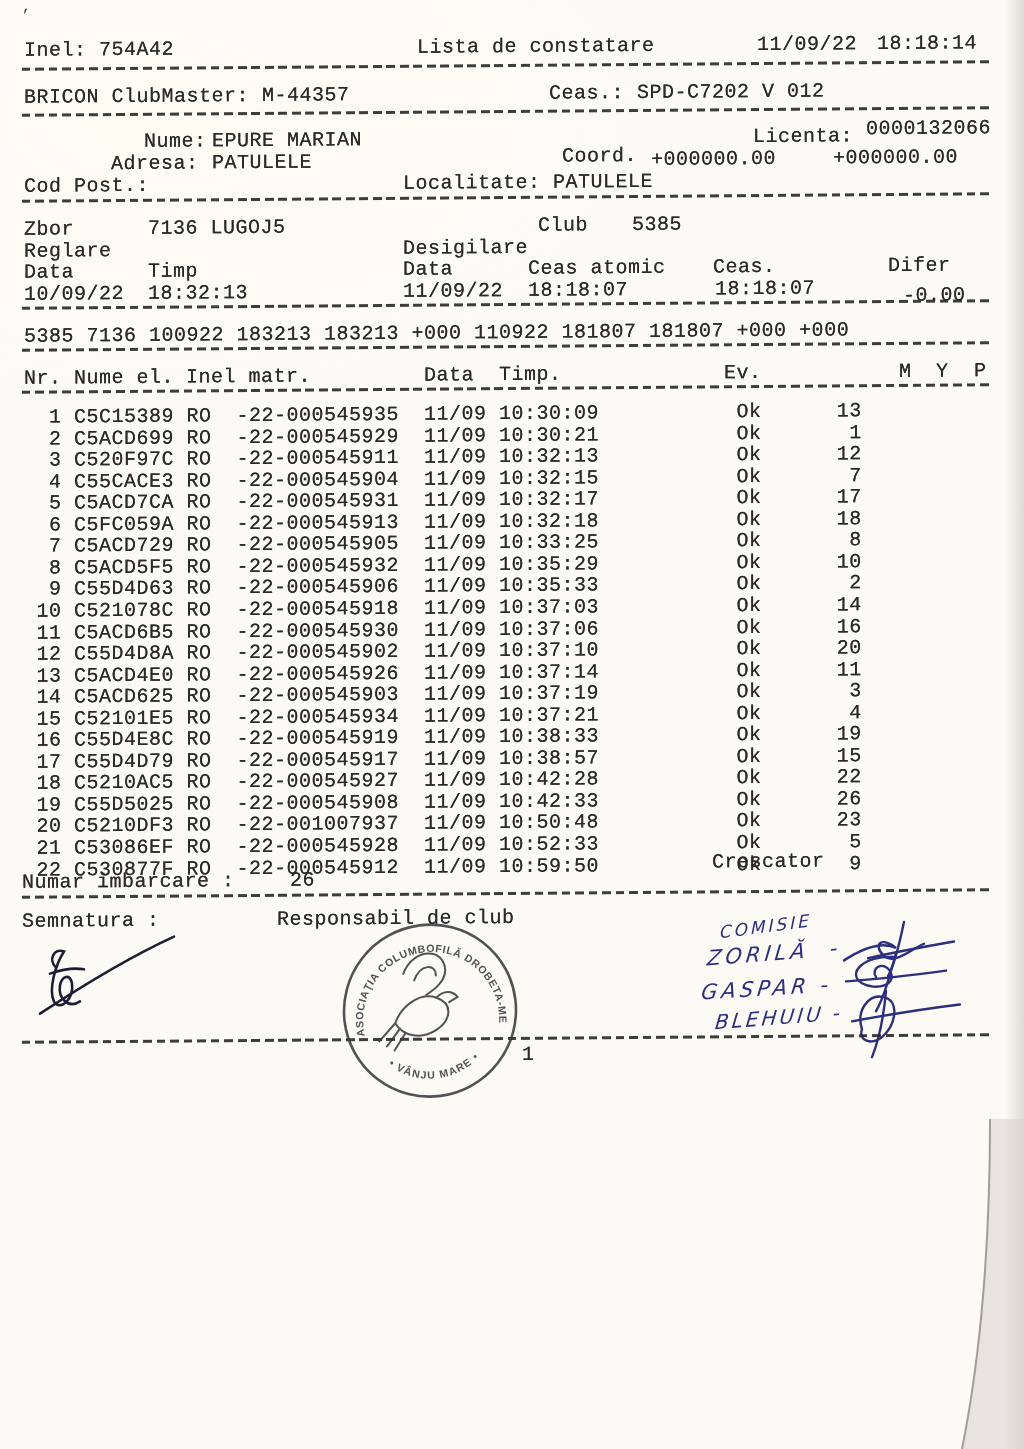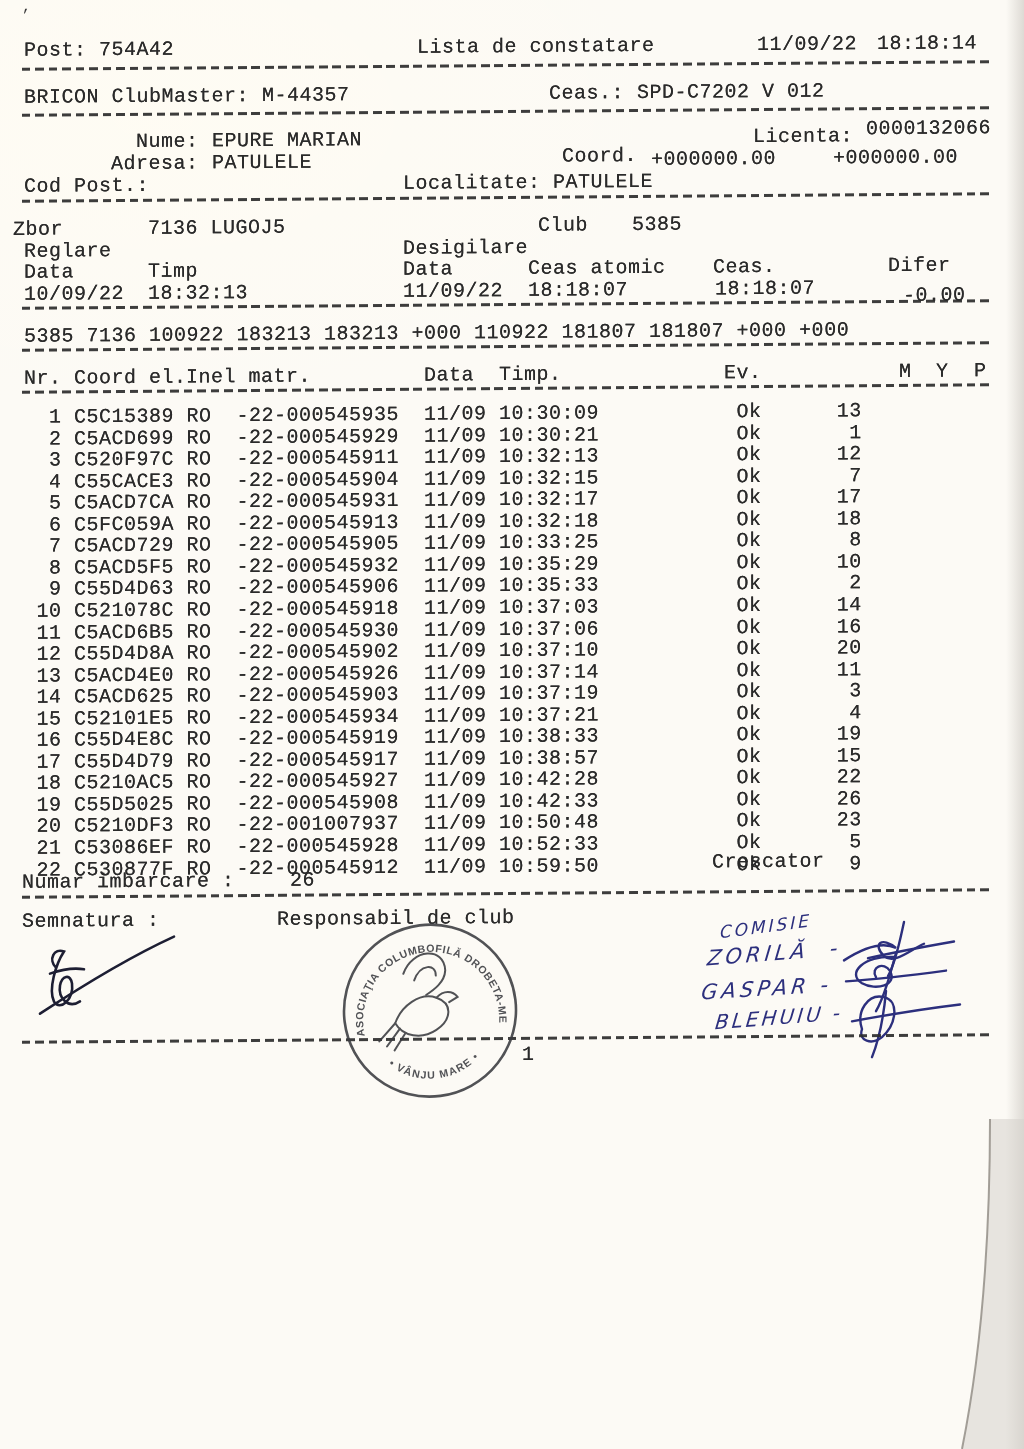--- a/index.html
+++ b/index.html
@@ -32,50 +32,50 @@
   .paper-edge{position:absolute;right:0;bottom:0;pointer-events:none;}
 </style>
 </head>
 <body>
 
 <div class="page">
   <div class="sheet">
 
     <span class="artifact" style="left:21px;top:8px;">’</span>
 
-    <span class="print" style="left:24px;top:40px">Post:</span>
+    <span class="print" style="left:24px;top:40px">Inel:</span>
     <span class="print" style="left:99px;top:40px">754A42</span>
     <span class="print" style="left:417px;top:40px">Lista de constatare</span>
     <span class="print" style="left:757px;top:40px">11/09/22</span>
     <span class="print" style="left:877px;top:40px">18:18:14</span>
     <div class="dash" style="top:68px"></div>
 
     <span class="print" style="left:24px;top:87px">BRICON ClubMaster:</span>
     <span class="print" style="left:262px;top:87px">M-44357</span>
     <span class="print" style="left:549px;top:87px">Ceas.:</span>
     <span class="print" style="left:637px;top:87px">SPD-C7202 V 012</span>
     <div class="dash" style="top:114px"></div>
 
-    <span class="print" style="left:136px;top:132px">Nume:</span>
+    <span class="print" style="left:144px;top:132px">Nume:</span>
     <span class="print" style="left:212px;top:132px">EPURE MARIAN</span>
     <span class="print" style="left:753px;top:132px">Licenta:</span>
     <span class="print" style="left:866px;top:125px">0000132066</span>
 
     <span class="print" style="left:111px;top:154px">Adresa:</span>
     <span class="print" style="left:212px;top:154px">PATULELE</span>
     <span class="print" style="left:562px;top:150px">Coord.</span>
     <span class="print" style="left:651px;top:154px">+000000.00</span>
     <span class="print" style="left:833px;top:154px">+000000.00</span>
 
     <span class="print" style="left:24px;top:176px">Cod Post.:</span>
     <span class="print" style="left:403px;top:176px">Localitate:</span>
     <span class="print" style="left:553px;top:176px">PATULELE</span>
     <div class="dash" style="top:200px"></div>
 
-    <span class="print" style="left:13px;top:219px">Zbor</span>
+    <span class="print" style="left:24px;top:219px">Zbor</span>
     <span class="print" style="left:148px;top:219px">7136 LUGOJ5</span>
     <span class="print" style="left:538px;top:219px">Club</span>
     <span class="print" style="left:632px;top:219px">5385</span>
 
     <span class="print" style="left:24px;top:241px">Reglare</span>
     <span class="print" style="left:403px;top:241px">Desigilare</span>
 
     <span class="print" style="left:24px;top:262px">Data</span>
     <span class="print" style="left:148px;top:262px">Timp</span>
     <span class="print" style="left:403px;top:262px">Data</span>
@@ -88,21 +88,21 @@
     <span class="print" style="left:403px;top:284px">11/09/22</span>
     <span class="print" style="left:528px;top:284px">18:18:07</span>
     <span class="print" style="left:715px;top:284px">18:18:07</span>
     <span class="print" style="left:903px;top:292px">-0.00</span>
     <div class="dash" style="top:307px"></div>
 
     <span class="print" style="left:24px;top:326px">5385 7136 100922 183213 183213 +000 110922 181807 181807 +000 +000</span>
     <div class="dash" style="top:349px"></div>
 
     <span class="print" style="left:24px;top:368px">Nr.</span>
-    <span class="print" style="left:74px;top:368px">Coord el.</span>
+    <span class="print" style="left:74px;top:368px">Nume el.</span>
     <span class="print" style="left:186px;top:368px">Inel matr.</span>
     <span class="print" style="left:424px;top:368px">Data</span>
     <span class="print" style="left:499px;top:368px">Timp.</span>
     <span class="print" style="left:724px;top:368px">Ev.</span>
     <span class="print" style="left:899px;top:368px">M</span>
     <span class="print" style="left:936px;top:368px">Y</span>
     <span class="print" style="left:974px;top:368px">P</span>
     <div class="dash" style="top:391px"></div>
 
     <div style="position:absolute;inset:0;">

